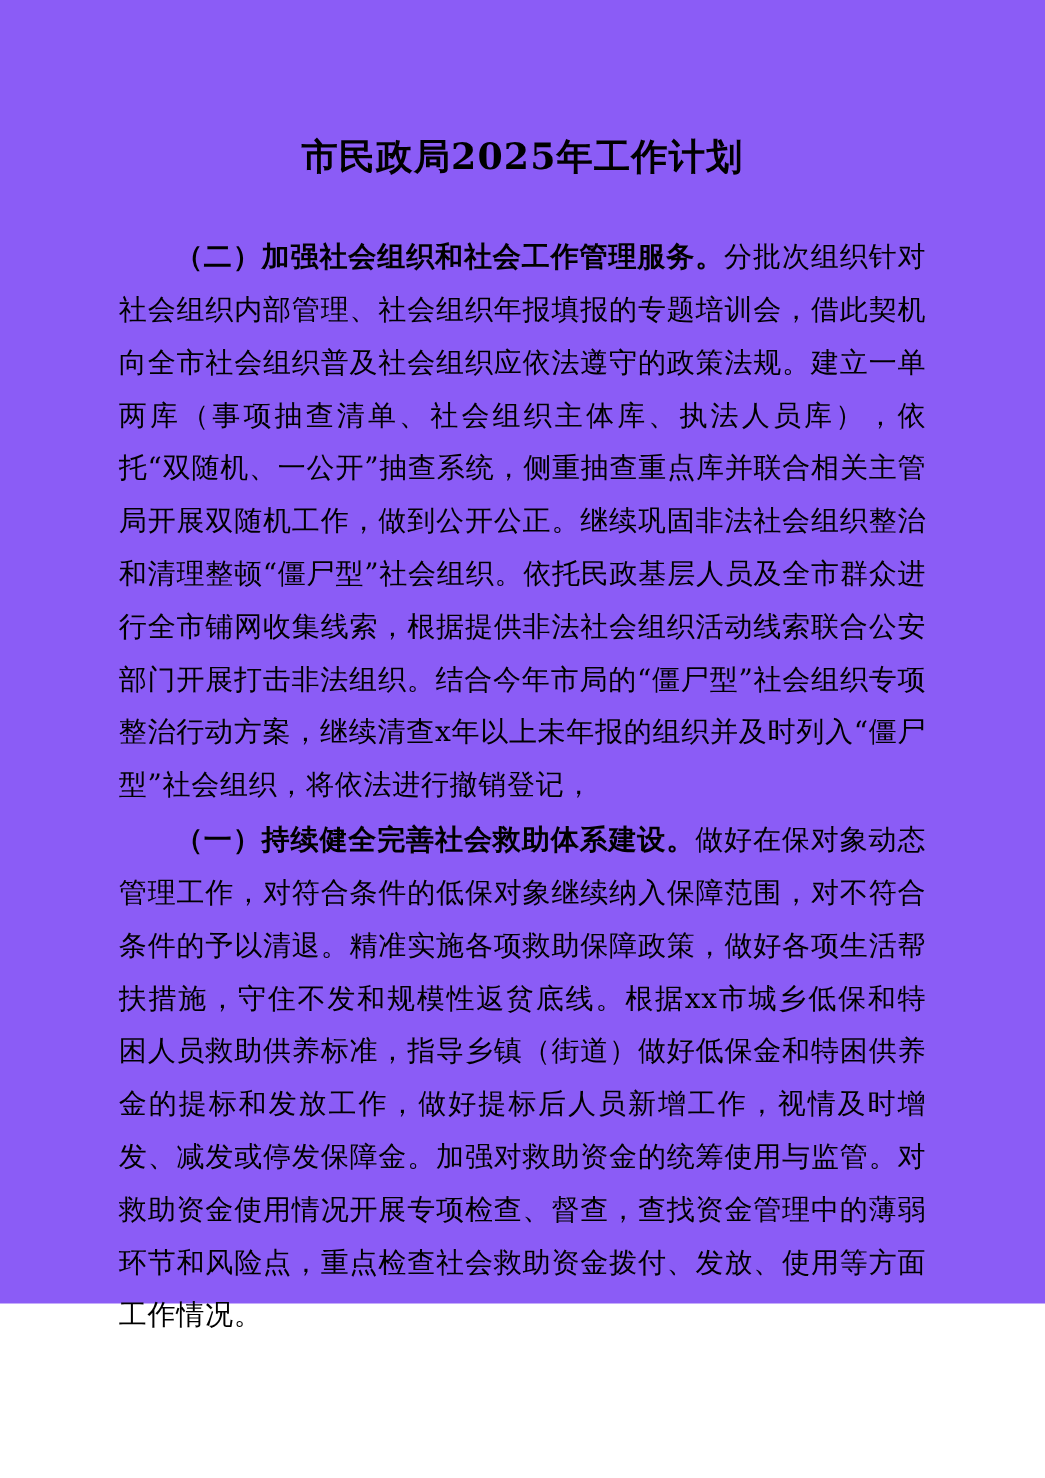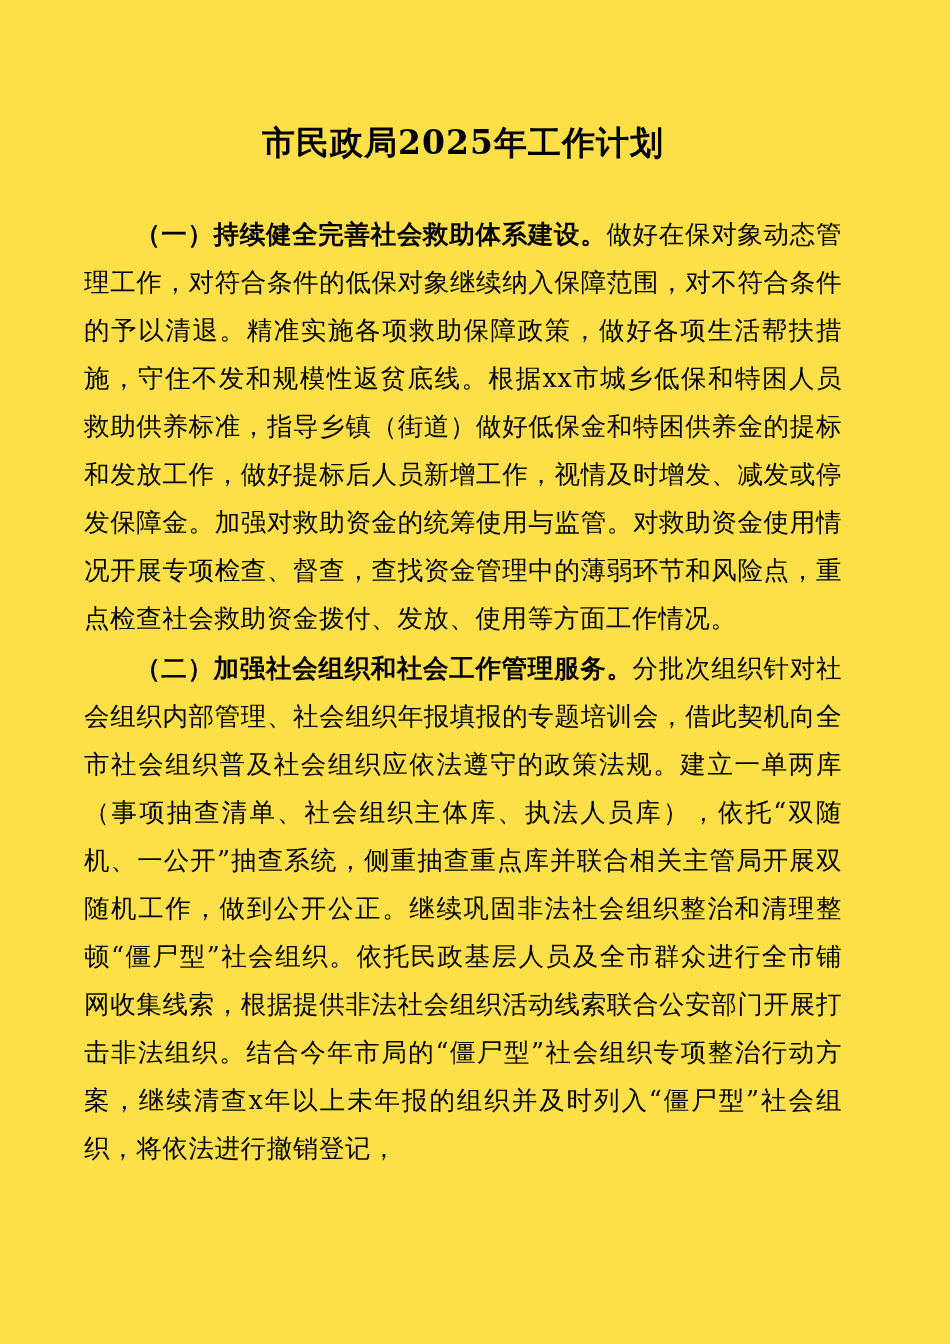--- a/index.html
+++ b/index.html
@@ -9,25 +9,25 @@
   }
   body {
     width: 950px;
     height: 1344px;
     font-family: "DejaVu Serif", "Liberation Serif", serif;
     color: #000000;
     overflow: hidden;
   }
   .page {
     width: 950px;
-    height: 1344px;
+    height: 1185px;
     box-sizing: border-box;
-    padding: 118px 108px 40px 84px;
+    padding: 118px 108px 40px 108px;
     position: relative;
-    background: #fde047;
+    background: #8b5cf6;
   }
   .doc-title {
     text-align: center;
     font-family: "DejaVu Serif", "Liberation Serif", serif;
     font-weight: bold;
     font-size: 33px;
     letter-spacing: 1px;
     line-height: 1.5;
     margin: 0 0 42px 0;
     color: #000;
@@ -46,16 +46,16 @@
   .para .b {
     font-weight: bold;
   }
 </style>
 </head>
 <body>
 
 <div class="page">
   <h1 class="doc-title">市民政局2025年工作计划</h1>
 
+  <p class="para"><span class="b">（二）加强社会组织和社会工作管理服务。</span><span>分批次组织针对社会组织内部管理、社会组织年报填报的专题培训会，借此契机向全市社会组织普及社会组织应依法遵守的政策法规。建立一单两库（事项抽查清单、社会组织主体库、执法人员库），依托“双随机、一公开”抽查系统，侧重抽查重点库并联合相关主管局开展双随机工作，做到公开公正。继续巩固非法社会组织整治和清理整顿“僵尸型”社会组织。依托民政基层人员及全市群众进行全市铺网收集线索，根据提供非法社会组织活动线索联合公安部门开展打击非法组织。结合今年市局的“僵尸型”社会组织专项整治行动方案，继续清查x年以上未年报的组织并及时列入“僵尸型”社会组织，将依法进行撤销登记，</span></p>
+
   <p class="para"><span class="b">（一）持续健全完善社会救助体系建设。</span><span>做好在保对象动态管理工作，对符合条件的低保对象继续纳入保障范围，对不符合条件的予以清退。精准实施各项救助保障政策，做好各项生活帮扶措施，守住不发和规模性返贫底线。根据xx市城乡低保和特困人员救助供养标准，指导乡镇（街道）做好低保金和特困供养金的提标和发放工作，做好提标后人员新增工作，视情及时增发、减发或停发保障金。加强对救助资金的统筹使用与监管。对救助资金使用情况开展专项检查、督查，查找资金管理中的薄弱环节和风险点，重点检查社会救助资金拨付、发放、使用等方面工作情况。</span></p>
-
-  <p class="para"><span class="b">（二）加强社会组织和社会工作管理服务。</span><span>分批次组织针对社会组织内部管理、社会组织年报填报的专题培训会，借此契机向全市社会组织普及社会组织应依法遵守的政策法规。建立一单两库（事项抽查清单、社会组织主体库、执法人员库），依托“双随机、一公开”抽查系统，侧重抽查重点库并联合相关主管局开展双随机工作，做到公开公正。继续巩固非法社会组织整治和清理整顿“僵尸型”社会组织。依托民政基层人员及全市群众进行全市铺网收集线索，根据提供非法社会组织活动线索联合公安部门开展打击非法组织。结合今年市局的“僵尸型”社会组织专项整治行动方案，继续清查x年以上未年报的组织并及时列入“僵尸型”社会组织，将依法进行撤销登记，</span></p>
 </div>
 
 </body></html>

